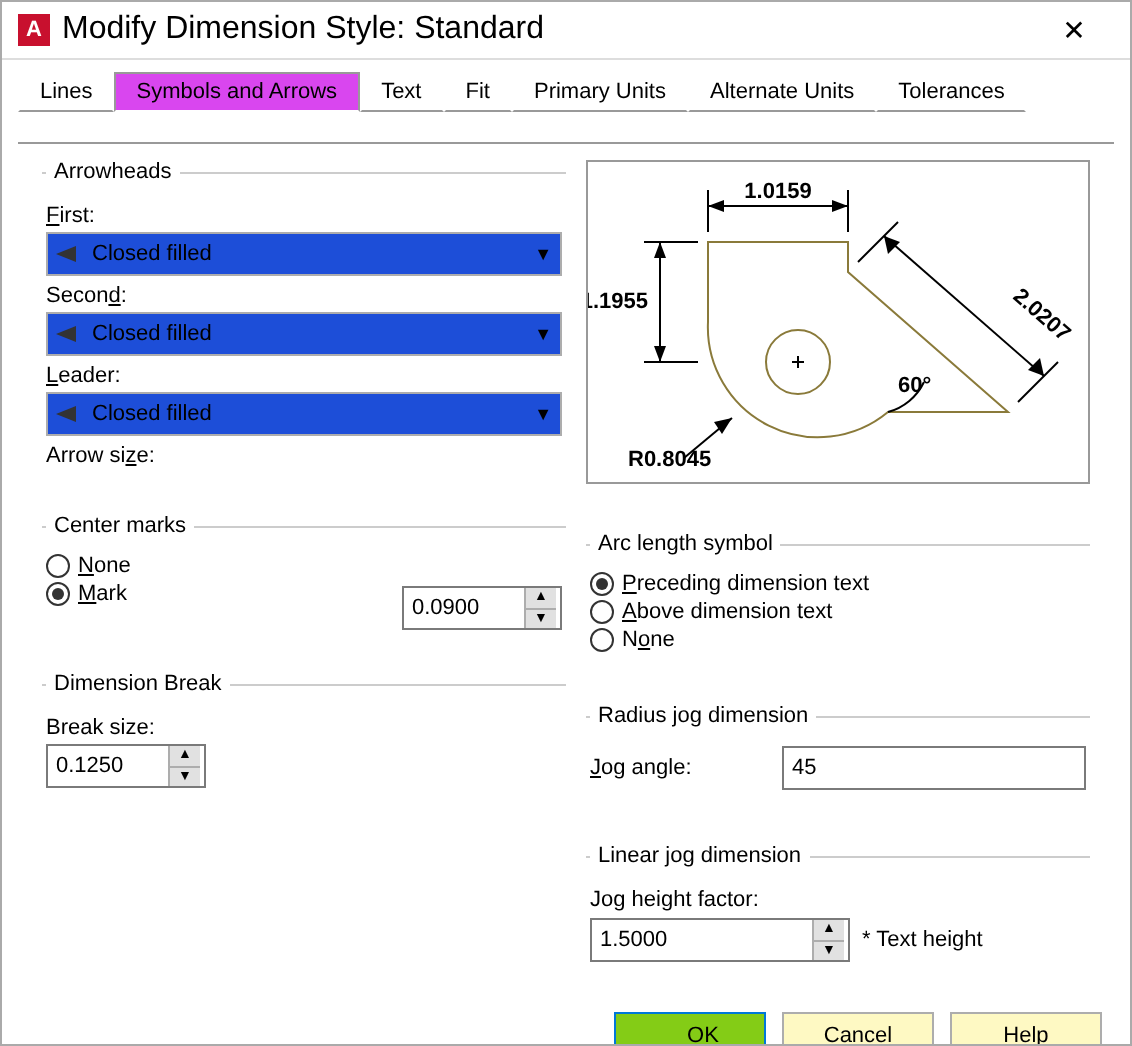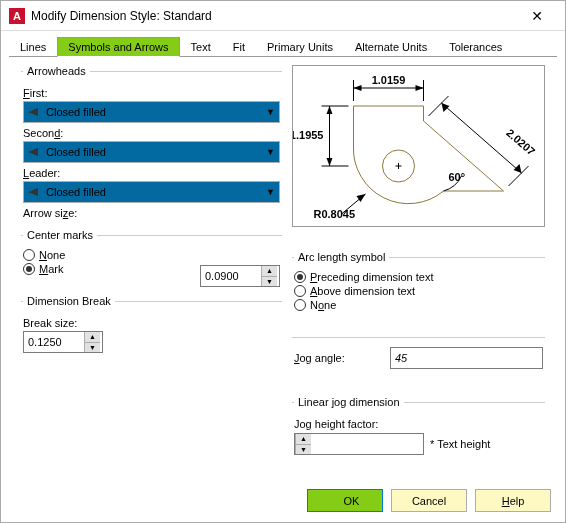--- a/index.html
+++ b/index.html
@@ -1,46 +1,46 @@
 <!DOCTYPE html>
 <html><head>
 <meta charset="utf-8">
 <style>
 * { box-sizing: border-box; font-family: "Segoe UI", Tahoma, sans-serif; font-size: 11px; }
 body { margin: 0; background: #fff; width: 566px; height: 523px; border: 1px solid #aaa; display: flex; flex-direction: column; }
 .titlebar { height: 30px; display: flex; align-items: center; padding: 0 8px; border-bottom: 1px solid #ddd; }
 .app-icon { width: 16px; height: 16px; background: #c8102e; color: #fff; font-weight: bold; display: flex; align-items: center; justify-content: center; font-size: 11px; margin-right: 6px; }
-.title { flex: 1; font-size: 12px; }
+.title { flex: 1; font-size: 16px; }
 .close-btn { width: 40px; height: 28px; display: flex; align-items: center; justify-content: center; cursor: pointer; font-size: 14px; }
-.tabs { display: flex; padding: 6px 8px 0 8px; gap: 0; }
+.tabs { display: flex; padding: 6px 8px 16px 8px; gap: 0; }
 .tab { padding: 3px 10px; border: 1px solid transparent; cursor: pointer; position: relative; }
-.tab.active { background: #84cc16; border: 1px solid #999; border-bottom: 1px solid #fff; z-index: 2; }
+.tab.active { background: #d946ef; border: 1px solid #999; border-bottom: 1px solid #fff; z-index: 2; }
 .tab.inactive { border-bottom: 1px solid #999; }
 .content { flex: 1; padding: 8px 12px; display: flex; gap: 10px; border-top: 1px solid #999; margin: -1px 8px 0 8px; }
-.left-col { width: 268px; display: flex; flex-direction: column; gap: 4px; }
+.left-col { width: 268px; display: flex; flex-direction: column; gap: 17px; }
 .right-col { flex: 1; display: flex; flex-direction: column; gap: 20px; }
 fieldset { border: 1px solid #ccc; margin: 0; padding: 6px 10px 8px 10px; }
 fieldset.flat { border: none; border-top: 1px solid #ccc; padding: 6px 2px 4px 2px; }
 legend { padding: 0 4px; color: #000; }
 .label { margin: 4px 0 2px 0; }
 .u { text-decoration: underline; }
-.combo { width: 100%; height: 22px; background: #0369a1; border: 1px solid #adadad; display: flex; align-items: center; padding: 0 4px; cursor: pointer; }
+.combo { width: 100%; height: 22px; background: #1d4ed8; border: 1px solid #adadad; display: flex; align-items: center; padding: 0 4px; cursor: pointer; }
 .combo .arrow-ico { margin-right: 6px; }
 .combo .dd { margin-left: auto; font-size: 9px; }
 .spinner { display: flex; width: 80px; height: 22px; border: 1px solid #7a7a7a; }
 .spinner input { border: none; width: 60px; padding: 0 4px; outline: none; }
 .spin-btns { width: 16px; display: flex; flex-direction: column; border-left: 1px solid #adadad; }
 .spin-btns div { flex: 1; background: #e1e1e1; display: flex; align-items: center; justify-content: center; font-size: 7px; cursor: pointer; border-bottom: 1px solid #adadad; }
 .spin-btns div:last-child { border-bottom: none; }
 .radio-row { display: flex; align-items: flex-start; gap: 4px; margin: 2px 0; cursor: pointer; }
 .radio { width: 12px; height: 12px; border: 1px solid #333; border-radius: 50%; display: flex; align-items: center; justify-content: center; }
 .radio.checked::after { content: ""; width: 6px; height: 6px; background: #333; border-radius: 50%; }
 .preview { border: 1px solid #999; height: 162px; background: #fff; margin-bottom: 4px; }
 .row { display: flex; align-items: center; gap: 6px; margin: 3px 0; }
-.textbox { height: 22px; border: 1px solid #7a7a7a; padding: 0 4px; flex: 1; font-style: italic; }
+.textbox { height: 22px; border: 1px solid #7a7a7a; padding: 0 4px; flex: 1; }
 .btnbar { display: flex; justify-content: flex-end; gap: 8px; padding: 10px 14px; }
 .btn { min-width: 76px; height: 23px; border: 1px solid #adadad; background: #fef9c3; display: flex; align-items: center; justify-content: center; cursor: pointer; }
 .btn.primary { border: 1px solid #0078d7; background:#84cc16;padding-left:13px; }
 .cm-row { display:flex; align-items:flex-start; }
 .cm-radios { flex:1; }
 .arrow-ico svg { display:block; }
 </style>
 </head>
 <body>
 
@@ -176,31 +176,33 @@
           <span class="radio"></span>
           <span><span class="u">A</span>bove dimension text</span>
         </div>
       <div class="radio-row">
           <span class="radio"></span>
           <span>N<span class="u">o</span>ne</span>
         </div>
     </fieldset>
 
     <fieldset class="flat">
+      <legend>Radius jog dimension</legend>
       <div class="row">
         <span style="width:90px"><span class="u">J</span>og angle:</span>
         <input class="textbox" value="45" style="">
       </div>
     </fieldset>
 
     <fieldset class="flat">
       <legend>Linear jog dimension</legend>
       <div class="label">Jog height fa<span>c</span>tor:</div>
       <div class="row">
         <div class="spinner" style="width:130px">
+          <input style="width: 110px;" value="1.5000">
           <div class="spin-btns">
               <div>▲</div>
               <div>▼</div>
             </div>
         </div>
         <span>* Text height</span>
       </div>
     </fieldset>
   </div>
 </div>

